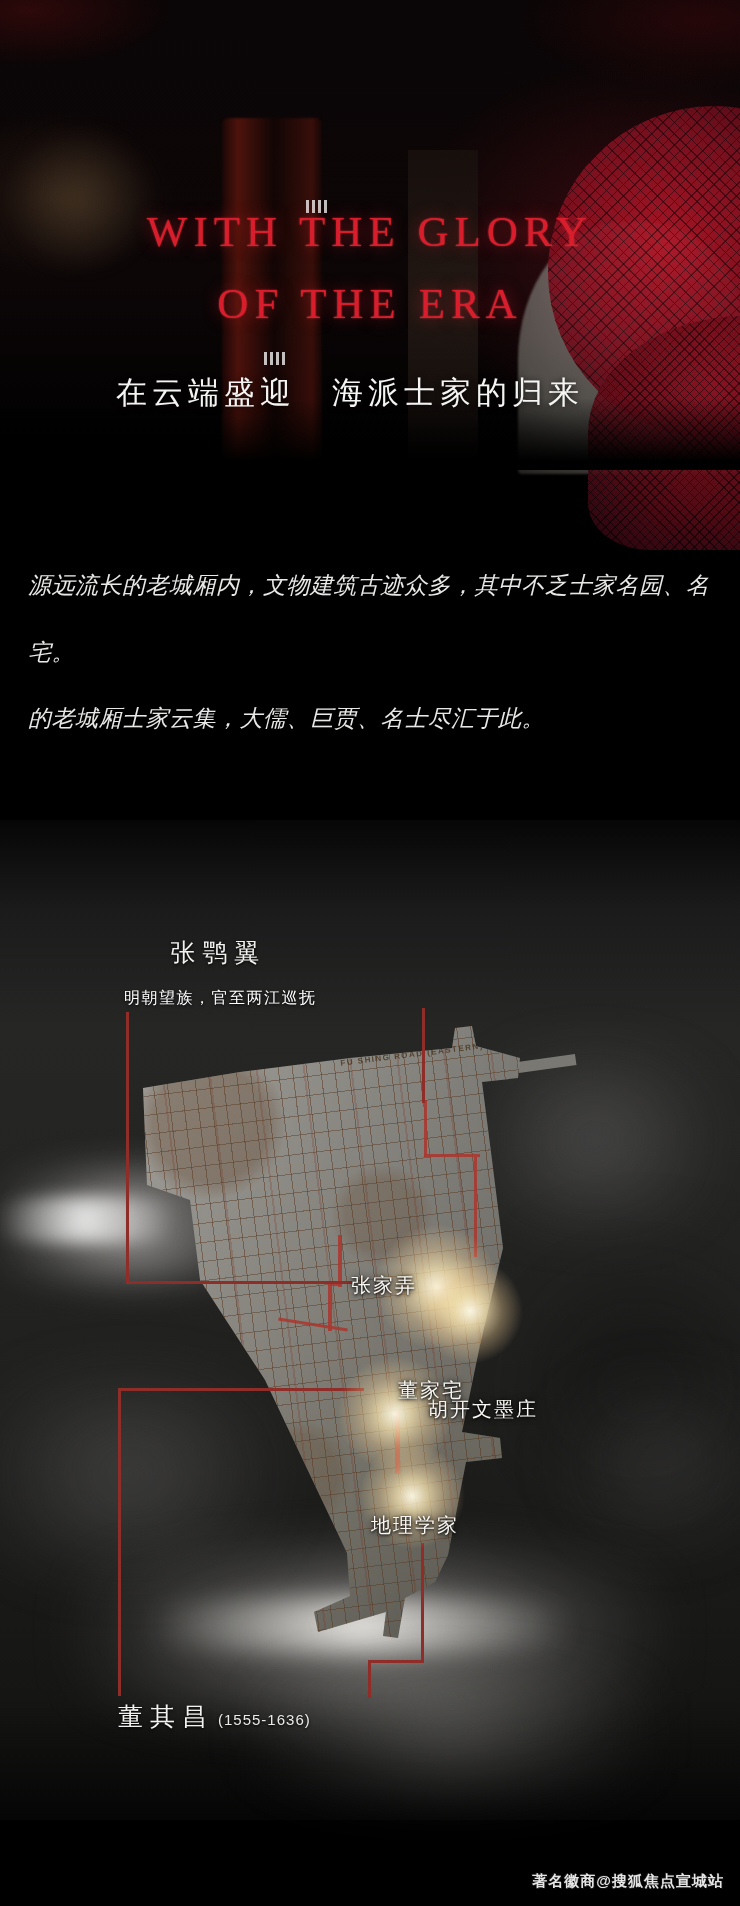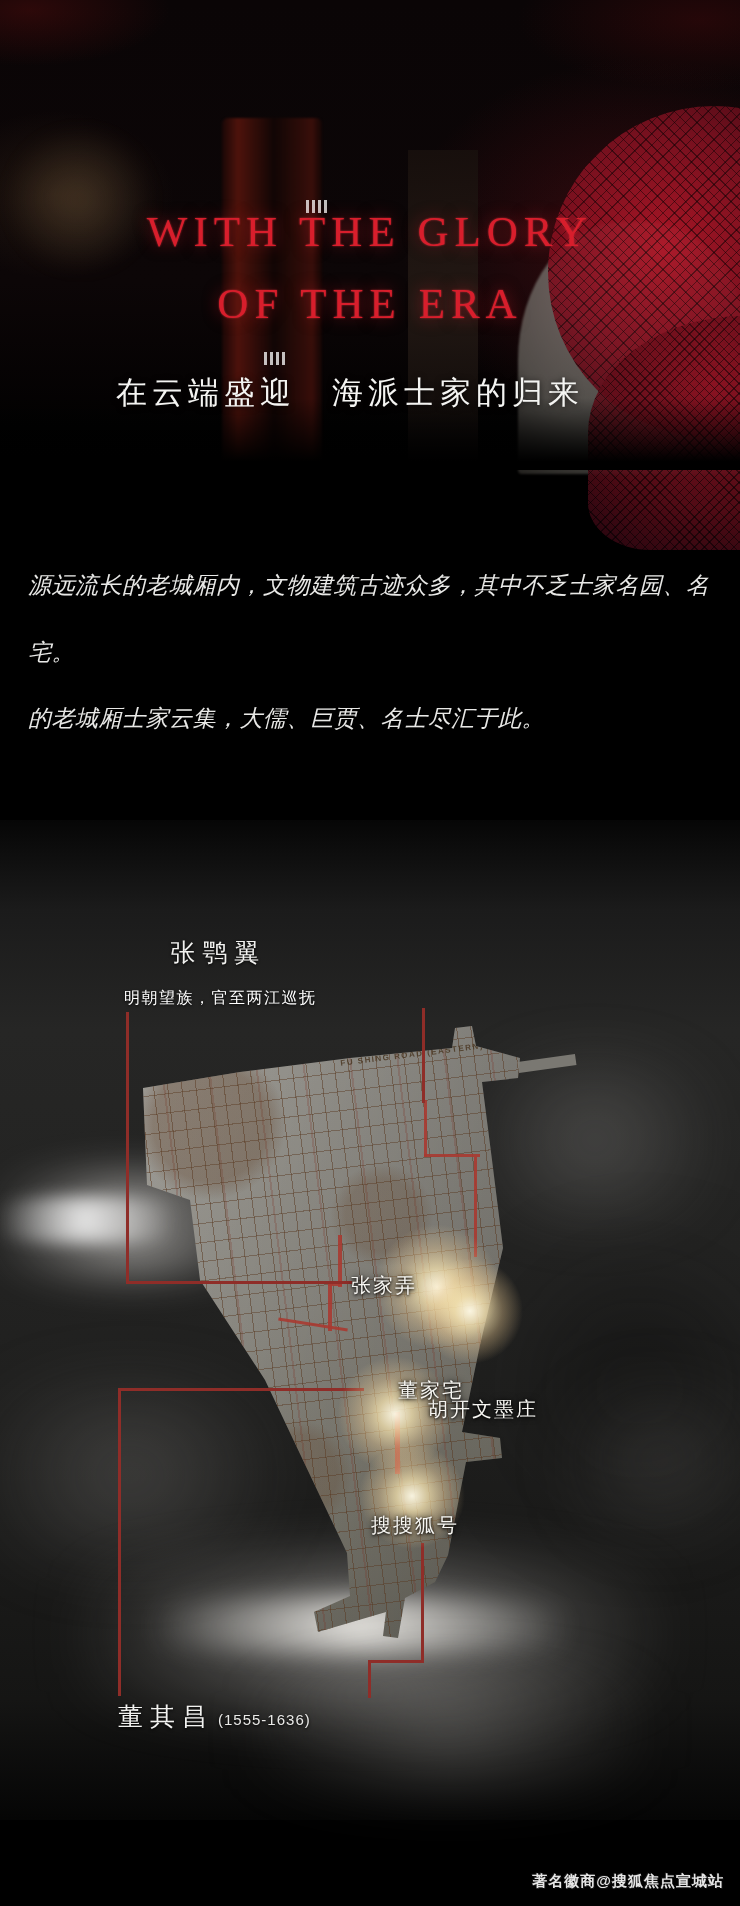--- a/index.html
+++ b/index.html
@@ -160,21 +160,21 @@
   <div class="conn" style="left:368px;top:1660px;width:3px;height:38px;"></div>
 
   <div class="glow" style="left:372px;top:1222px;width:130px;height:130px;"></div>
   <div class="glow" style="left:415px;top:1256px;width:110px;height:110px;"></div>
   <div class="glow" style="left:335px;top:1354px;width:120px;height:120px;"></div>
   <div class="glow" style="left:357px;top:1441px;width:110px;height:110px;"></div>
 
   <div class="poi" style="left:351px;top:1272px;">张家弄</div>
   <div class="poi" style="left:428px;top:1396px;">胡开文墨庄</div>
   <div class="poi" style="left:380px;top:1377px;margin-left:18px;">董家宅</div>
-  <div class="poi" style="left:371px;top:1512px;">搜搜狐号</div>
+  <div class="poi" style="left:371px;top:1512px;">地理学家</div>
 
   <div class="abs fig" style="left:124px;top:936px;text-align:center;">
     <div class="fig-name">
       <span>张鹗翼</span><span class="fig-dates"></span>
     </div>
     <div class="fig-desc">明朝望族，官至两江巡抚</div>
   </div>
 
 
   <div class="abs fig" style="left:118px;top:1700px;">

